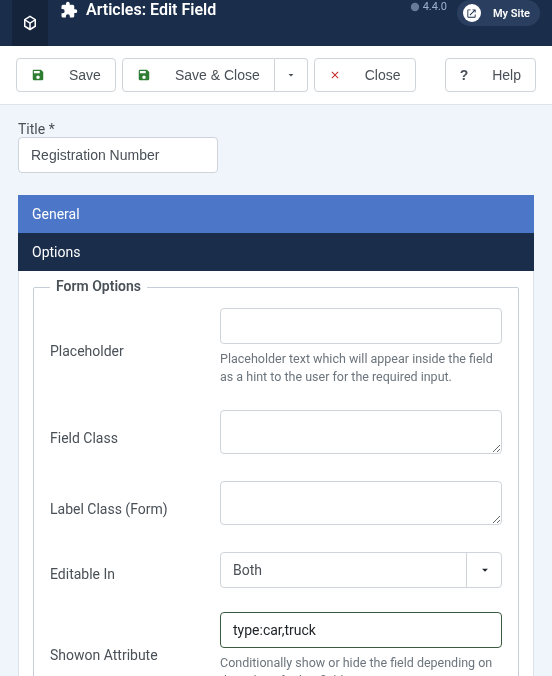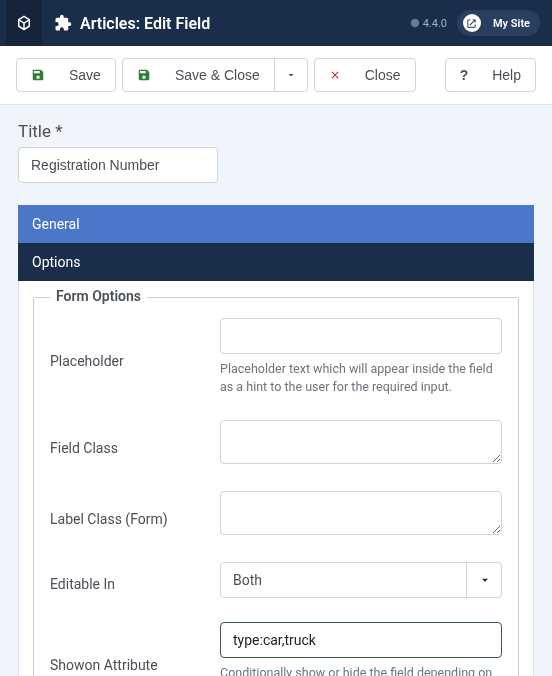--- a/index.html
+++ b/index.html
@@ -7,23 +7,23 @@
   font-family: -apple-system, BlinkMacSystemFont, "Segoe UI", Roboto, Arial, sans-serif;
   background: #f0f4fb;
   font-size: 14px;
   color: #495057;
   width: 552px;
 }
 .topbar {
   background: #1a2d4a;
   color: #fff;
   display: flex;
-  align-items: center;
+  align-items: flex-start;
   height: 46px;
-  padding: 0 12px 0 6px;
+  padding: 0 12px 0 12px;
 }
 .topbar-logo {
   width: 36px;
   height: 46px;
   background: #16243b;
   display: flex;
   align-items: center;
   justify-content: center;
 }
 .topbar-logo svg { width: 18px; height: 18px; }
@@ -88,21 +88,21 @@
   gap: 24px;
 }
 .btn-group { display: flex; }
 .btn-group .btn:first-child { border-top-right-radius: 0; border-bottom-right-radius: 0; }
 .btn-group .btn:last-child { border-top-left-radius: 0; border-bottom-left-radius: 0; border-left: none; padding: 8px 10px; }
 .toolbar-spacer { flex: 1; }
 .icon-save { color: #2f7d32; }
 .icon-close { color: #c52827; }
 .icon-help { color: #495057; font-weight: bold; }
 .content { padding: 16px 18px; }
-.title-label { font-size: 17px; color: #495057; margin-bottom: 6px; display: block; }
+.title-label { font-size: 14px; color: #495057; display: block; }
 .title-input {
   width: 200px;
   padding: 9px 12px;
   border: 1px solid #ced4da;
   border-radius: 4px;
   font-size: 14px;
   color: #495057;
 }
 .tabs-wrap { margin-top: 22px; }
 .tab {

